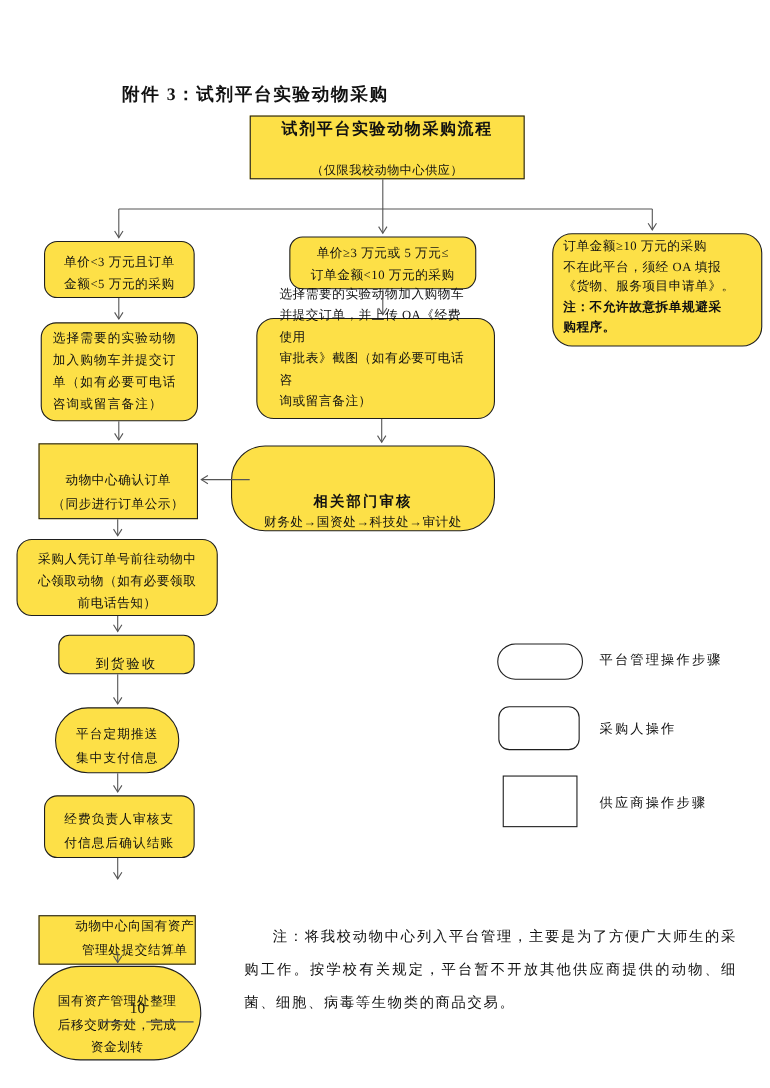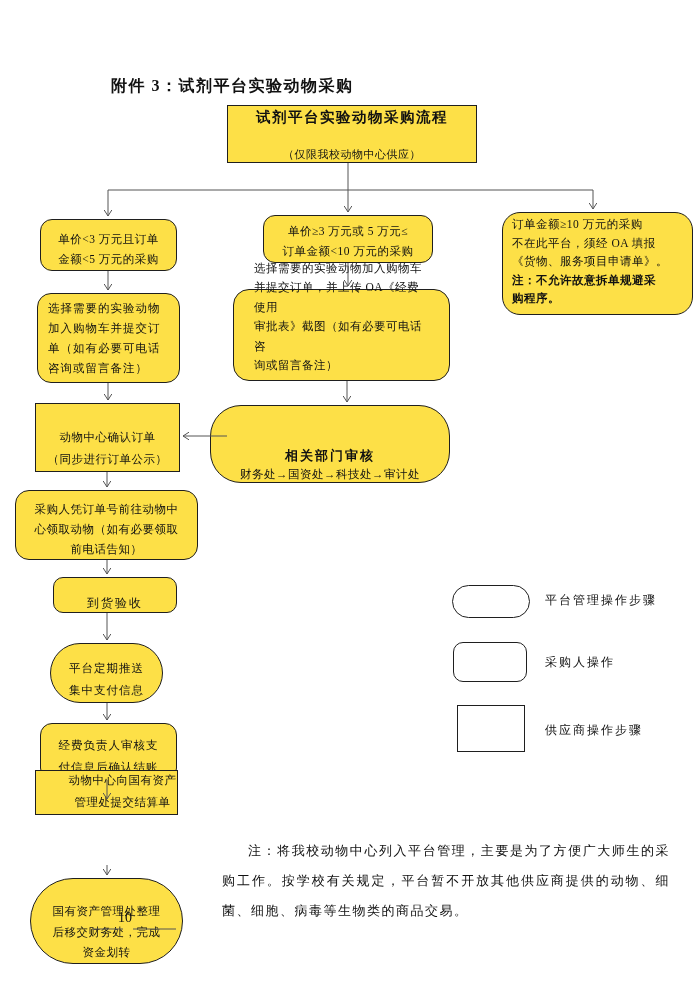--- a/index.html
+++ b/index.html
@@ -31,21 +31,21 @@
   .node-m2{left:233px;top:289px;width:217px;height:92px;border-radius:16px;font-size:11.5px;line-height:1.7;
            align-items:flex-start;text-align:left;padding:4px 20px;letter-spacing:0.5px;}
   .node-l3{left:35px;top:403px;width:145px;height:69px;font-size:11.5px;line-height:1.9;letter-spacing:0.5px;}
   .node-m3{left:210px;top:405px;width:240px;height:78px;border-radius:31px;}
   .m3-title{font-size:13px;font-weight:bold;letter-spacing:2px;}
   .m3-depts{font-size:11.5px;margin-top:2px;letter-spacing:0.5px;}
   .node-l4{left:15px;top:490px;width:183px;height:70px;border-radius:14px;font-size:11.5px;line-height:1.75;letter-spacing:0.5px;}
   .node-l5{left:53px;top:577px;width:124px;height:36px;border-radius:10px;font-size:12px;letter-spacing:2px;}
   .node-l6{left:50px;top:643px;width:113px;height:60px;border-radius:30px;font-size:11.5px;line-height:1.9;letter-spacing:1px;}
   .node-l7{left:40px;top:723px;width:137px;height:57px;border-radius:12px;font-size:11.5px;line-height:1.9;letter-spacing:1px;}
-  .node-l8{left:35px;top:770px;width:143px;height:45px;font-size:11.5px;line-height:1.9;letter-spacing:0.5px;padding-left:32px;}
+  .node-l8{left:35px;top:832px;width:143px;height:45px;font-size:11.5px;line-height:1.9;letter-spacing:0.5px;padding-left:32px;}
   .node-l9{left:30px;top:878px;width:153px;height:86px;border-radius:43px;font-size:11.5px;line-height:1.8;letter-spacing:0.5px;}
   .legend-shape{position:absolute;border:1.5px solid #1f1f1f;background:#fff;box-sizing:border-box;z-index:2;}
   .lg-stadium{left:452px;top:585px;width:78px;height:33px;border-radius:16.5px;}
   .lg-rounded{left:453px;top:642px;width:74px;height:40px;border-radius:10px;}
   .lg-rect{left:457px;top:705px;width:68px;height:47px;}
   .legend-label{position:absolute;font-size:12px;letter-spacing:2px;z-index:2;}
   .ll-1{left:545px;top:592px;}
   .ll-2{left:545px;top:654px;}
   .ll-3{left:545px;top:722px;}
   .note{

